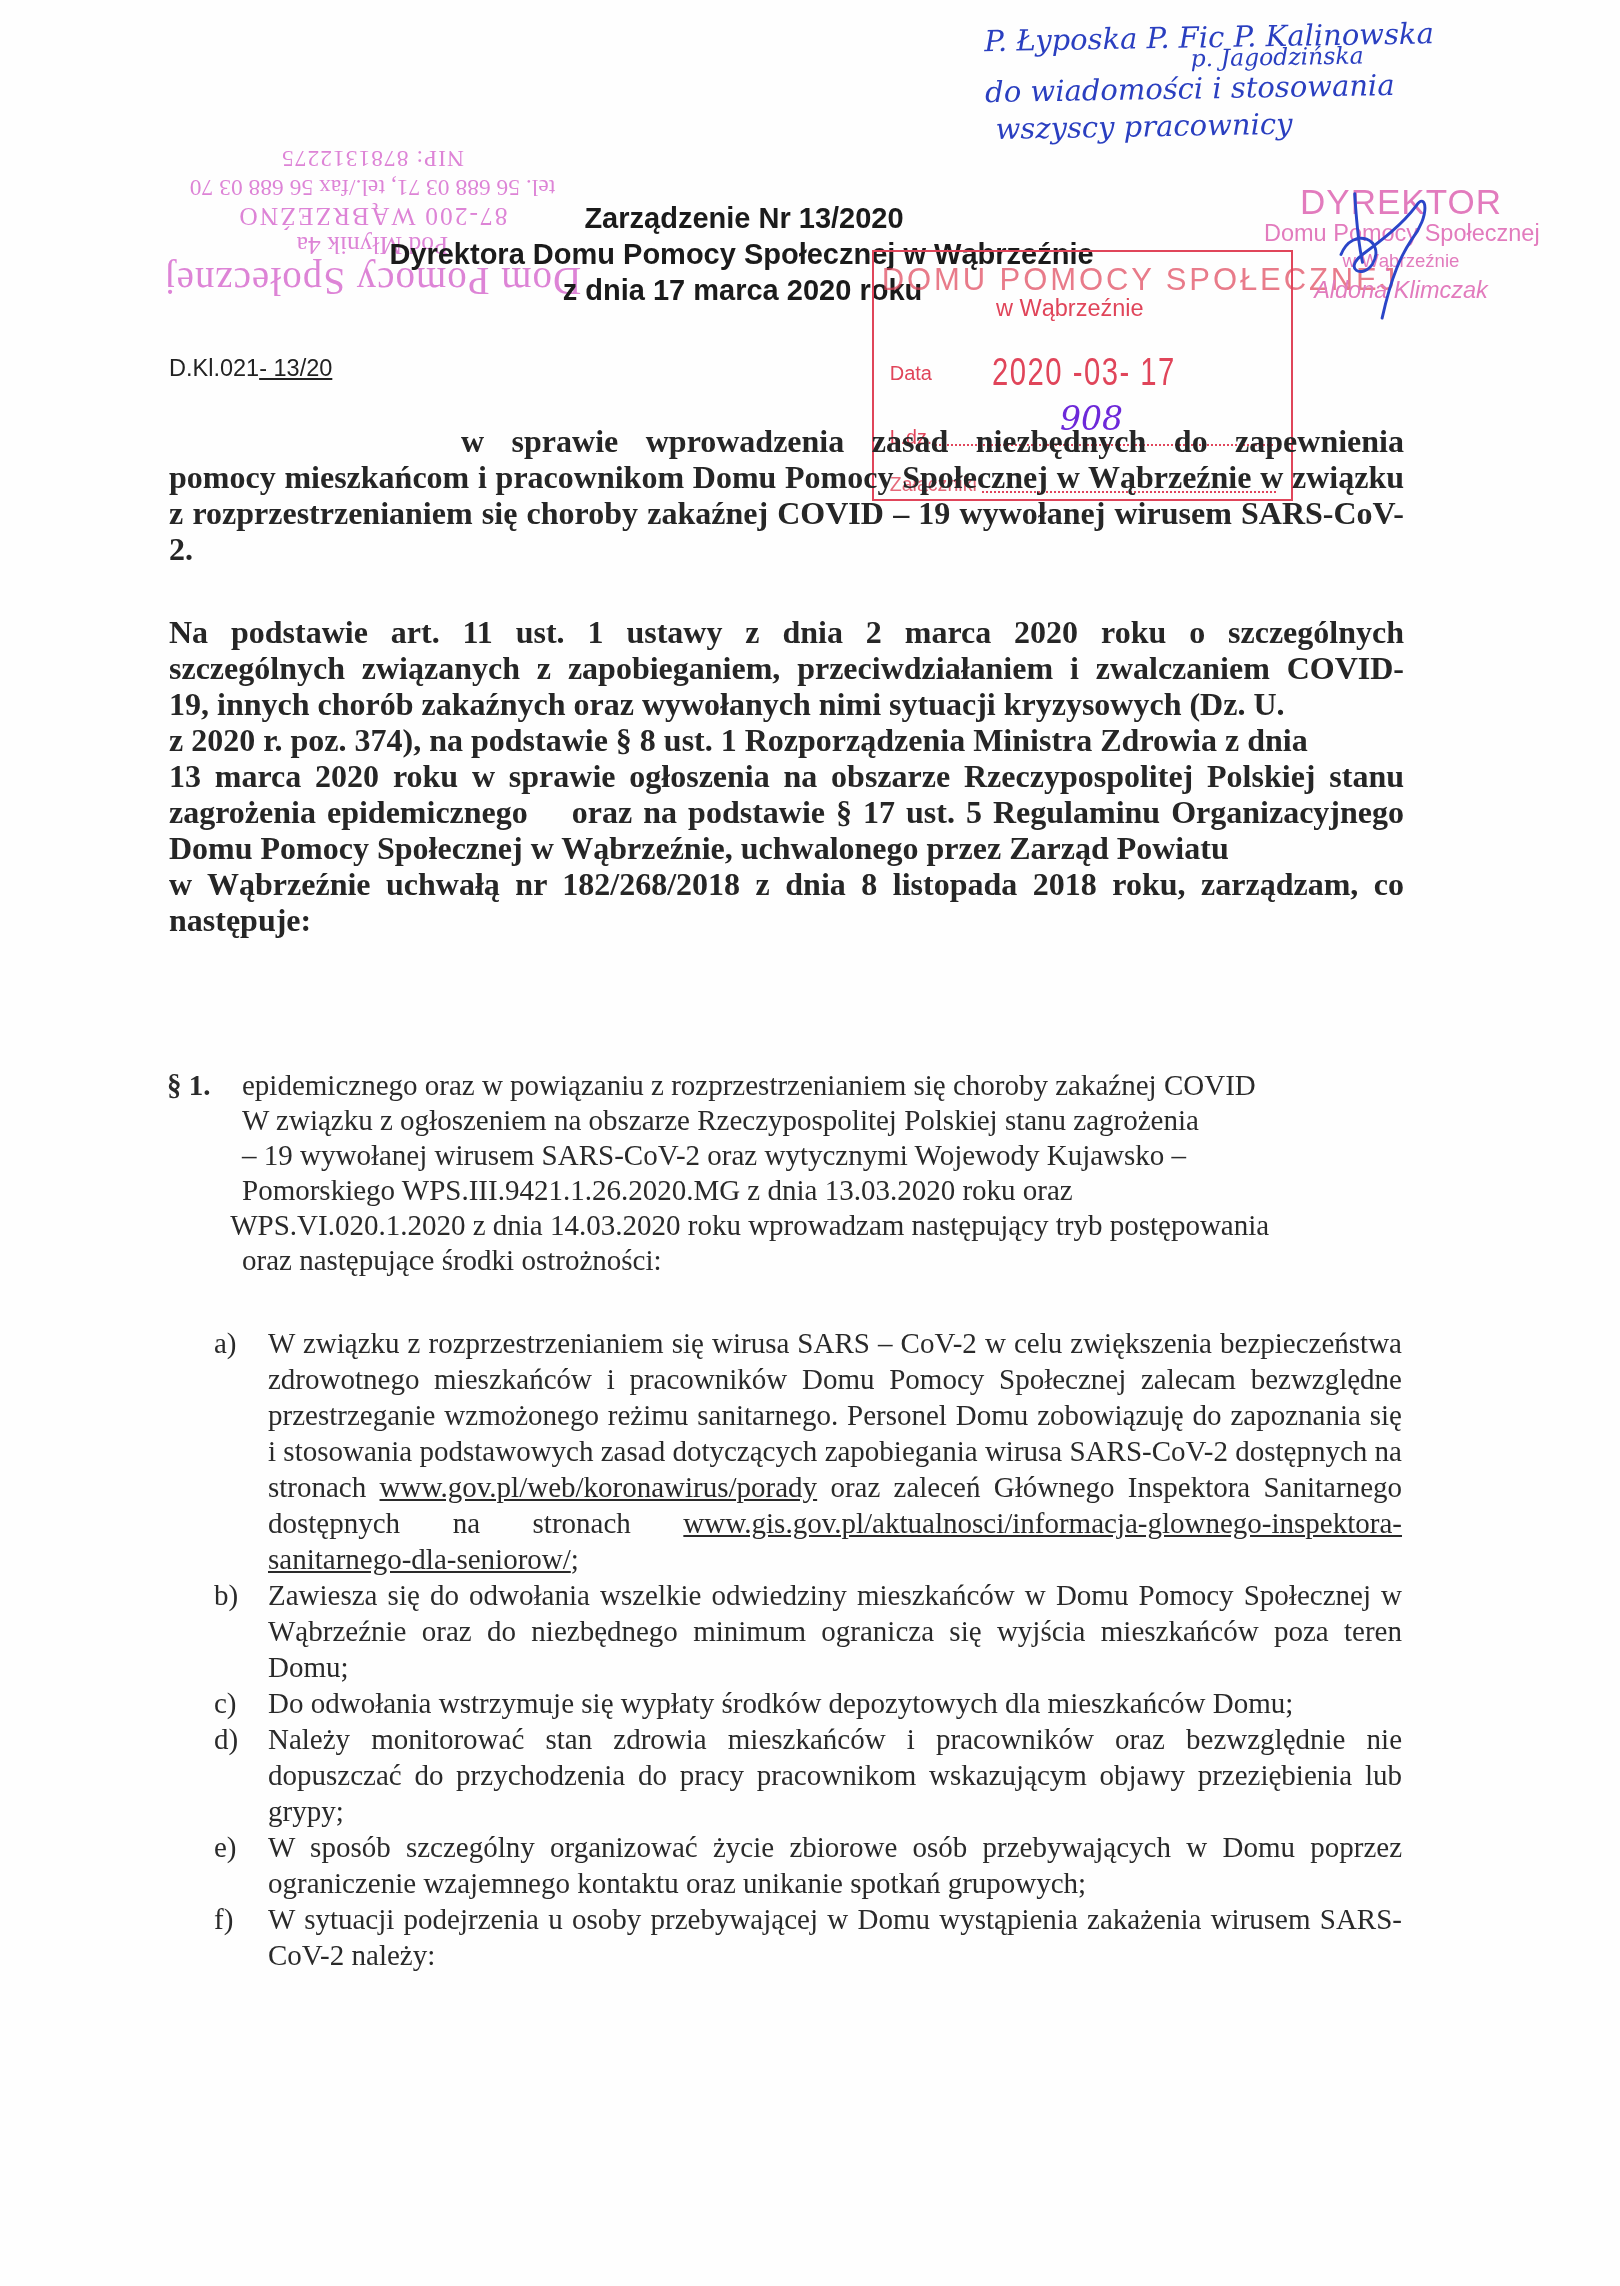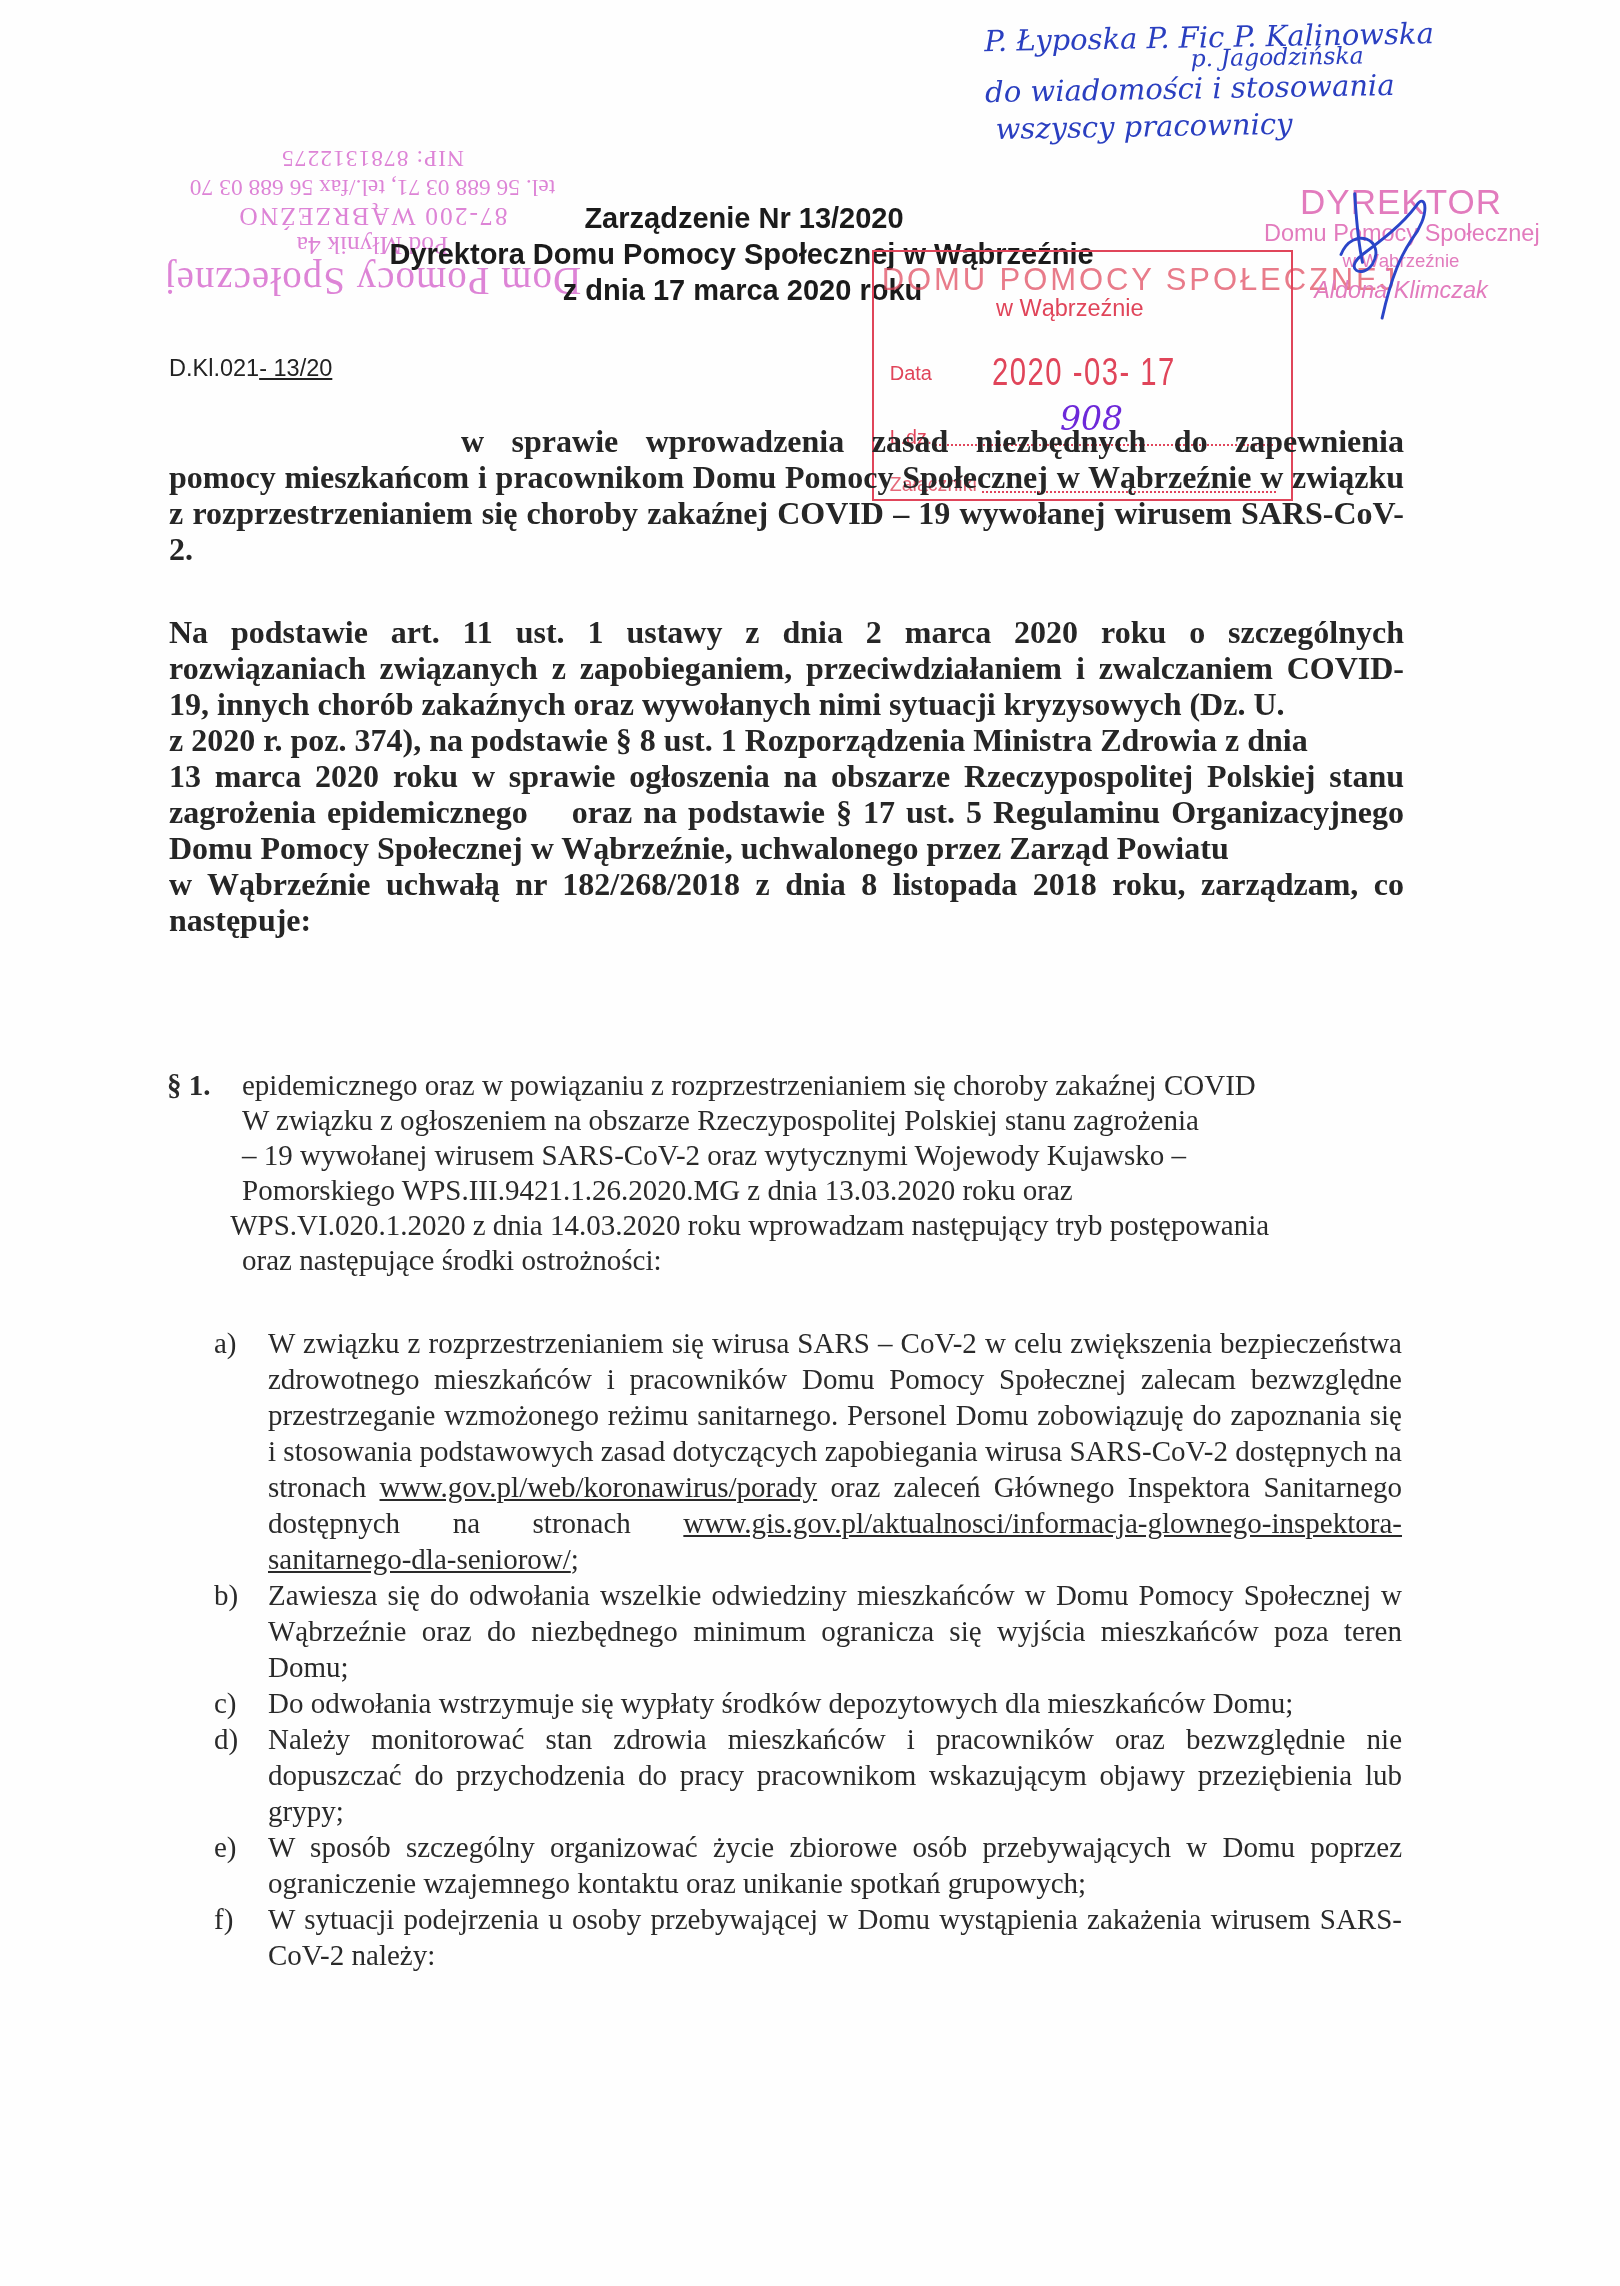--- a/index.html
+++ b/index.html
@@ -126,21 +126,21 @@
     <span>D.Kl.021</span><span class="ref-num">- 13/20</span>
   </div>
 
   <div class="bold-block subject">
     <p class="first" style="text-align-last:justify;">w sprawie wprowadzenia zasad niezbędnych do zapewnienia</p>
     <p>pomocy mieszkańcom i pracownikom Domu Pomocy Społecznej w Wąbrzeźnie w związku z rozprzestrzenianiem się choroby zakaźnej COVID – 19 wywołanej wirusem SARS-CoV-2.</p>
   </div>
 
   <div class="bold-block basis">
     <span class="jl">Na podstawie art. 11 ust. 1 ustawy z dnia 2 marca 2020 roku o szczególnych</span>
-    <span class="jl">rozwiązaniach związanych z zapobieganiem, przeciwdziałaniem i zwalczaniem COVID-</span>
+    <span class="jl">szczególnych związanych z zapobieganiem, przeciwdziałaniem i zwalczaniem COVID-</span>
     <span class="ln">19, innych chorób zakaźnych oraz wywołanych nimi sytuacji kryzysowych (Dz. U.</span>
     <span class="ln">z 2020 r. poz. 374), na podstawie § 8 ust. 1 Rozporządzenia Ministra Zdrowia z dnia</span>
     <span class="jl">13 marca 2020 roku w sprawie ogłoszenia na obszarze Rzeczypospolitej Polskiej stanu</span>
     <span class="jl" style="white-space:pre;">zagrożenia epidemicznego    oraz na podstawie § 17 ust. 5 Regulaminu Organizacyjnego</span>
     <span class="ln">Domu Pomocy Społecznej w Wąbrzeźnie, uchwalonego przez Zarząd Powiatu</span>
     <span class="jl">w Wąbrzeźnie uchwałą nr 182/268/2018 z dnia 8 listopada 2018 roku,  zarządzam, co</span>
     <span class="ln">następuje:</span>
   </div>
 
   <div class="section">

